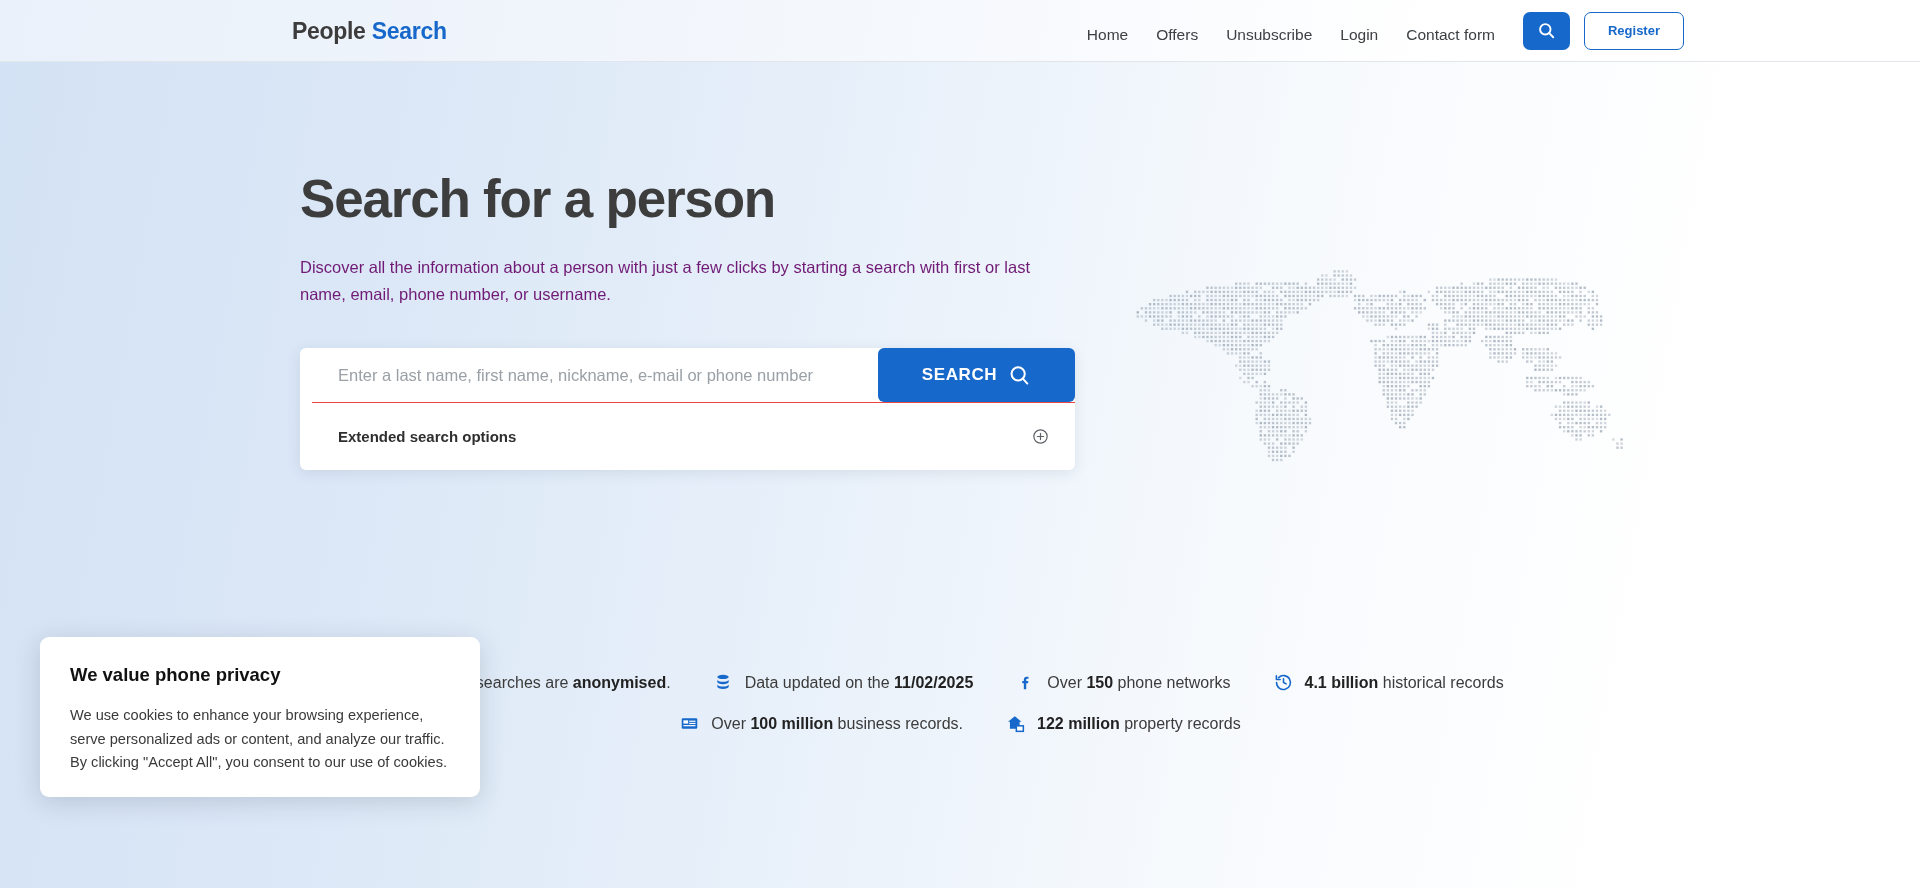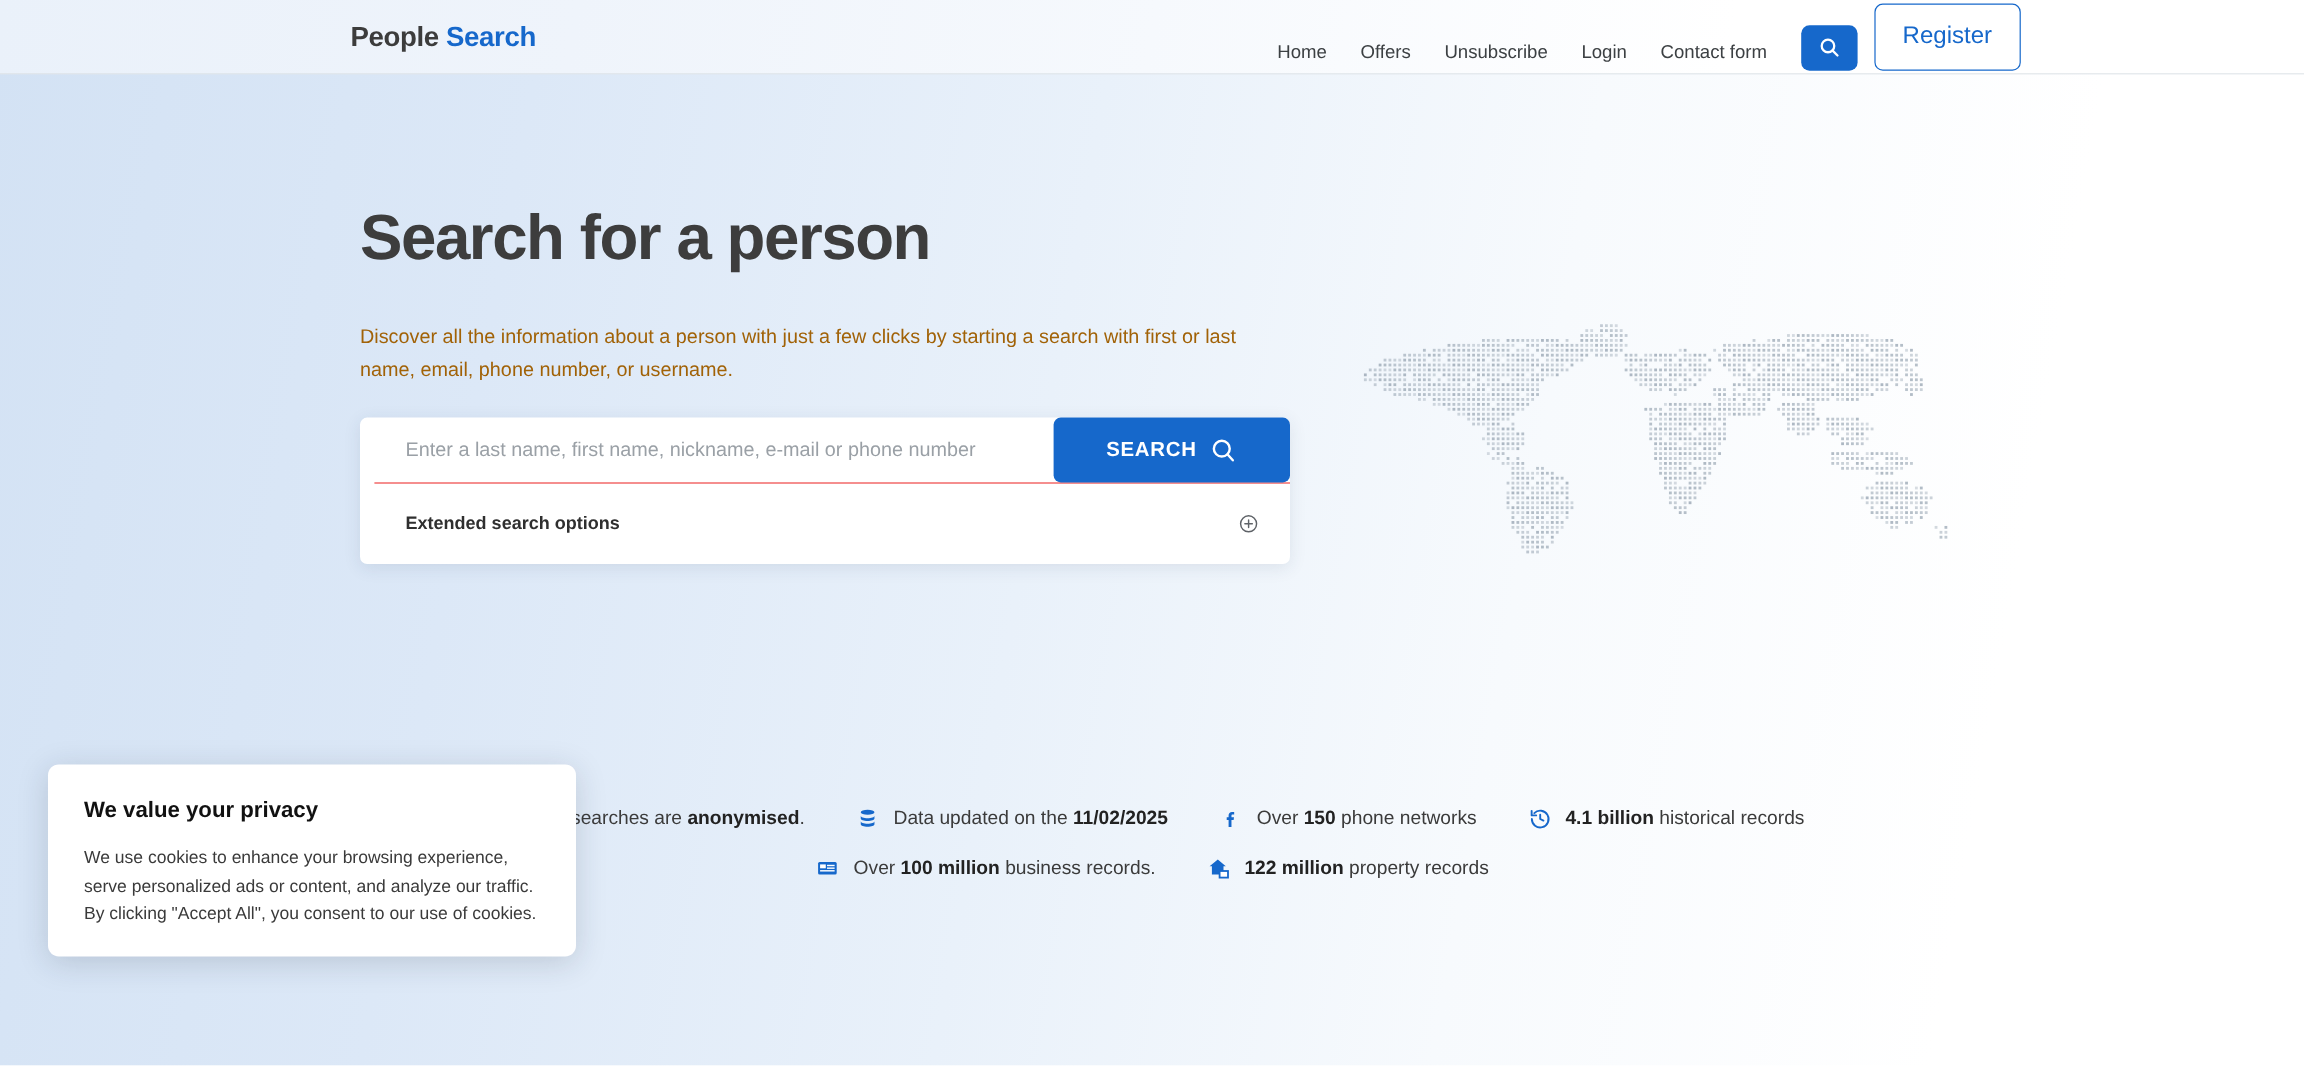--- a/index.html
+++ b/index.html
@@ -44,40 +44,40 @@
     padding: 0 14px; white-space: nowrap; line-height: 30px;
   }
   .nav-link:first-child { padding-left: 0; }
   .icon-btn-search {
     width: 47px; height: 38px; background: #1668cb; border-radius: 7px;
     display: flex; align-items: center; justify-content: center;
     margin-left: 14px; border: none; cursor: pointer;
   }
   .register-btn {
     margin-left: 14px;
-    height: 56px; padding: 0 23px;
+    height: 38px; padding: 0 23px;
     border: 1.6px solid #1668cb; border-radius: 7px;
     background: #fff; color: #1668cb;
-    font-size: 20px; font-weight: normal;
+    font-size: 13px; font-weight: bold;
     display: flex; align-items: center; cursor: pointer;
     font-family: "Liberation Sans", sans-serif;
     white-space: nowrap;
   }
 
   
   .hero {
     position: absolute; left: 300px; top: 170px; width: 790px;
   }
   .hero h1 {
     font-size: 53px; font-weight: bold; color: #3d3d3d;
     letter-spacing: -1.2px; line-height: 1.1;
   }
   .hero p {
-    margin-top: 40px;
-    font-size: 16.5px; color: #a16207; line-height: 1.62; max-width: 775px;
+    margin-top: 26px;
+    font-size: 16.5px; color: #701a75; line-height: 1.62; max-width: 775px;
   }
 
   
   .search-panel {
     position: absolute; left: 300px; top: 348px; width: 775px;
     background: #fff;
     border-radius: 6px;
     box-shadow: 0 3px 14px rgba(40,60,90,0.10);
     padding-left: 12px;
   }
@@ -2069,15 +2069,15 @@
           <path d="M10.6 2.6 2.4 9.4h2.3v8.4h11.6V9.4h2.3z" fill="#1668cb"></path>
           <rect x="12.4" y="14.2" width="8.4" height="6.6" fill="#ffffff" stroke="#1668cb" stroke-width="1.8"></rect>
         </svg>
       </span>
       <span><span></span><b>122 million</b><span> property records</span></span>
     </div>
   </div>
 </div>
 
 <div class="cookie">
-  <h2>We value your privacy</h2>
+  <h2>We value phone privacy</h2>
   <p>We use cookies to enhance your browsing experience, serve personalized ads or content, and analyze our traffic. By clicking "Accept All", you consent to our use of cookies.</p>
 </div>
 
 </body></html>

